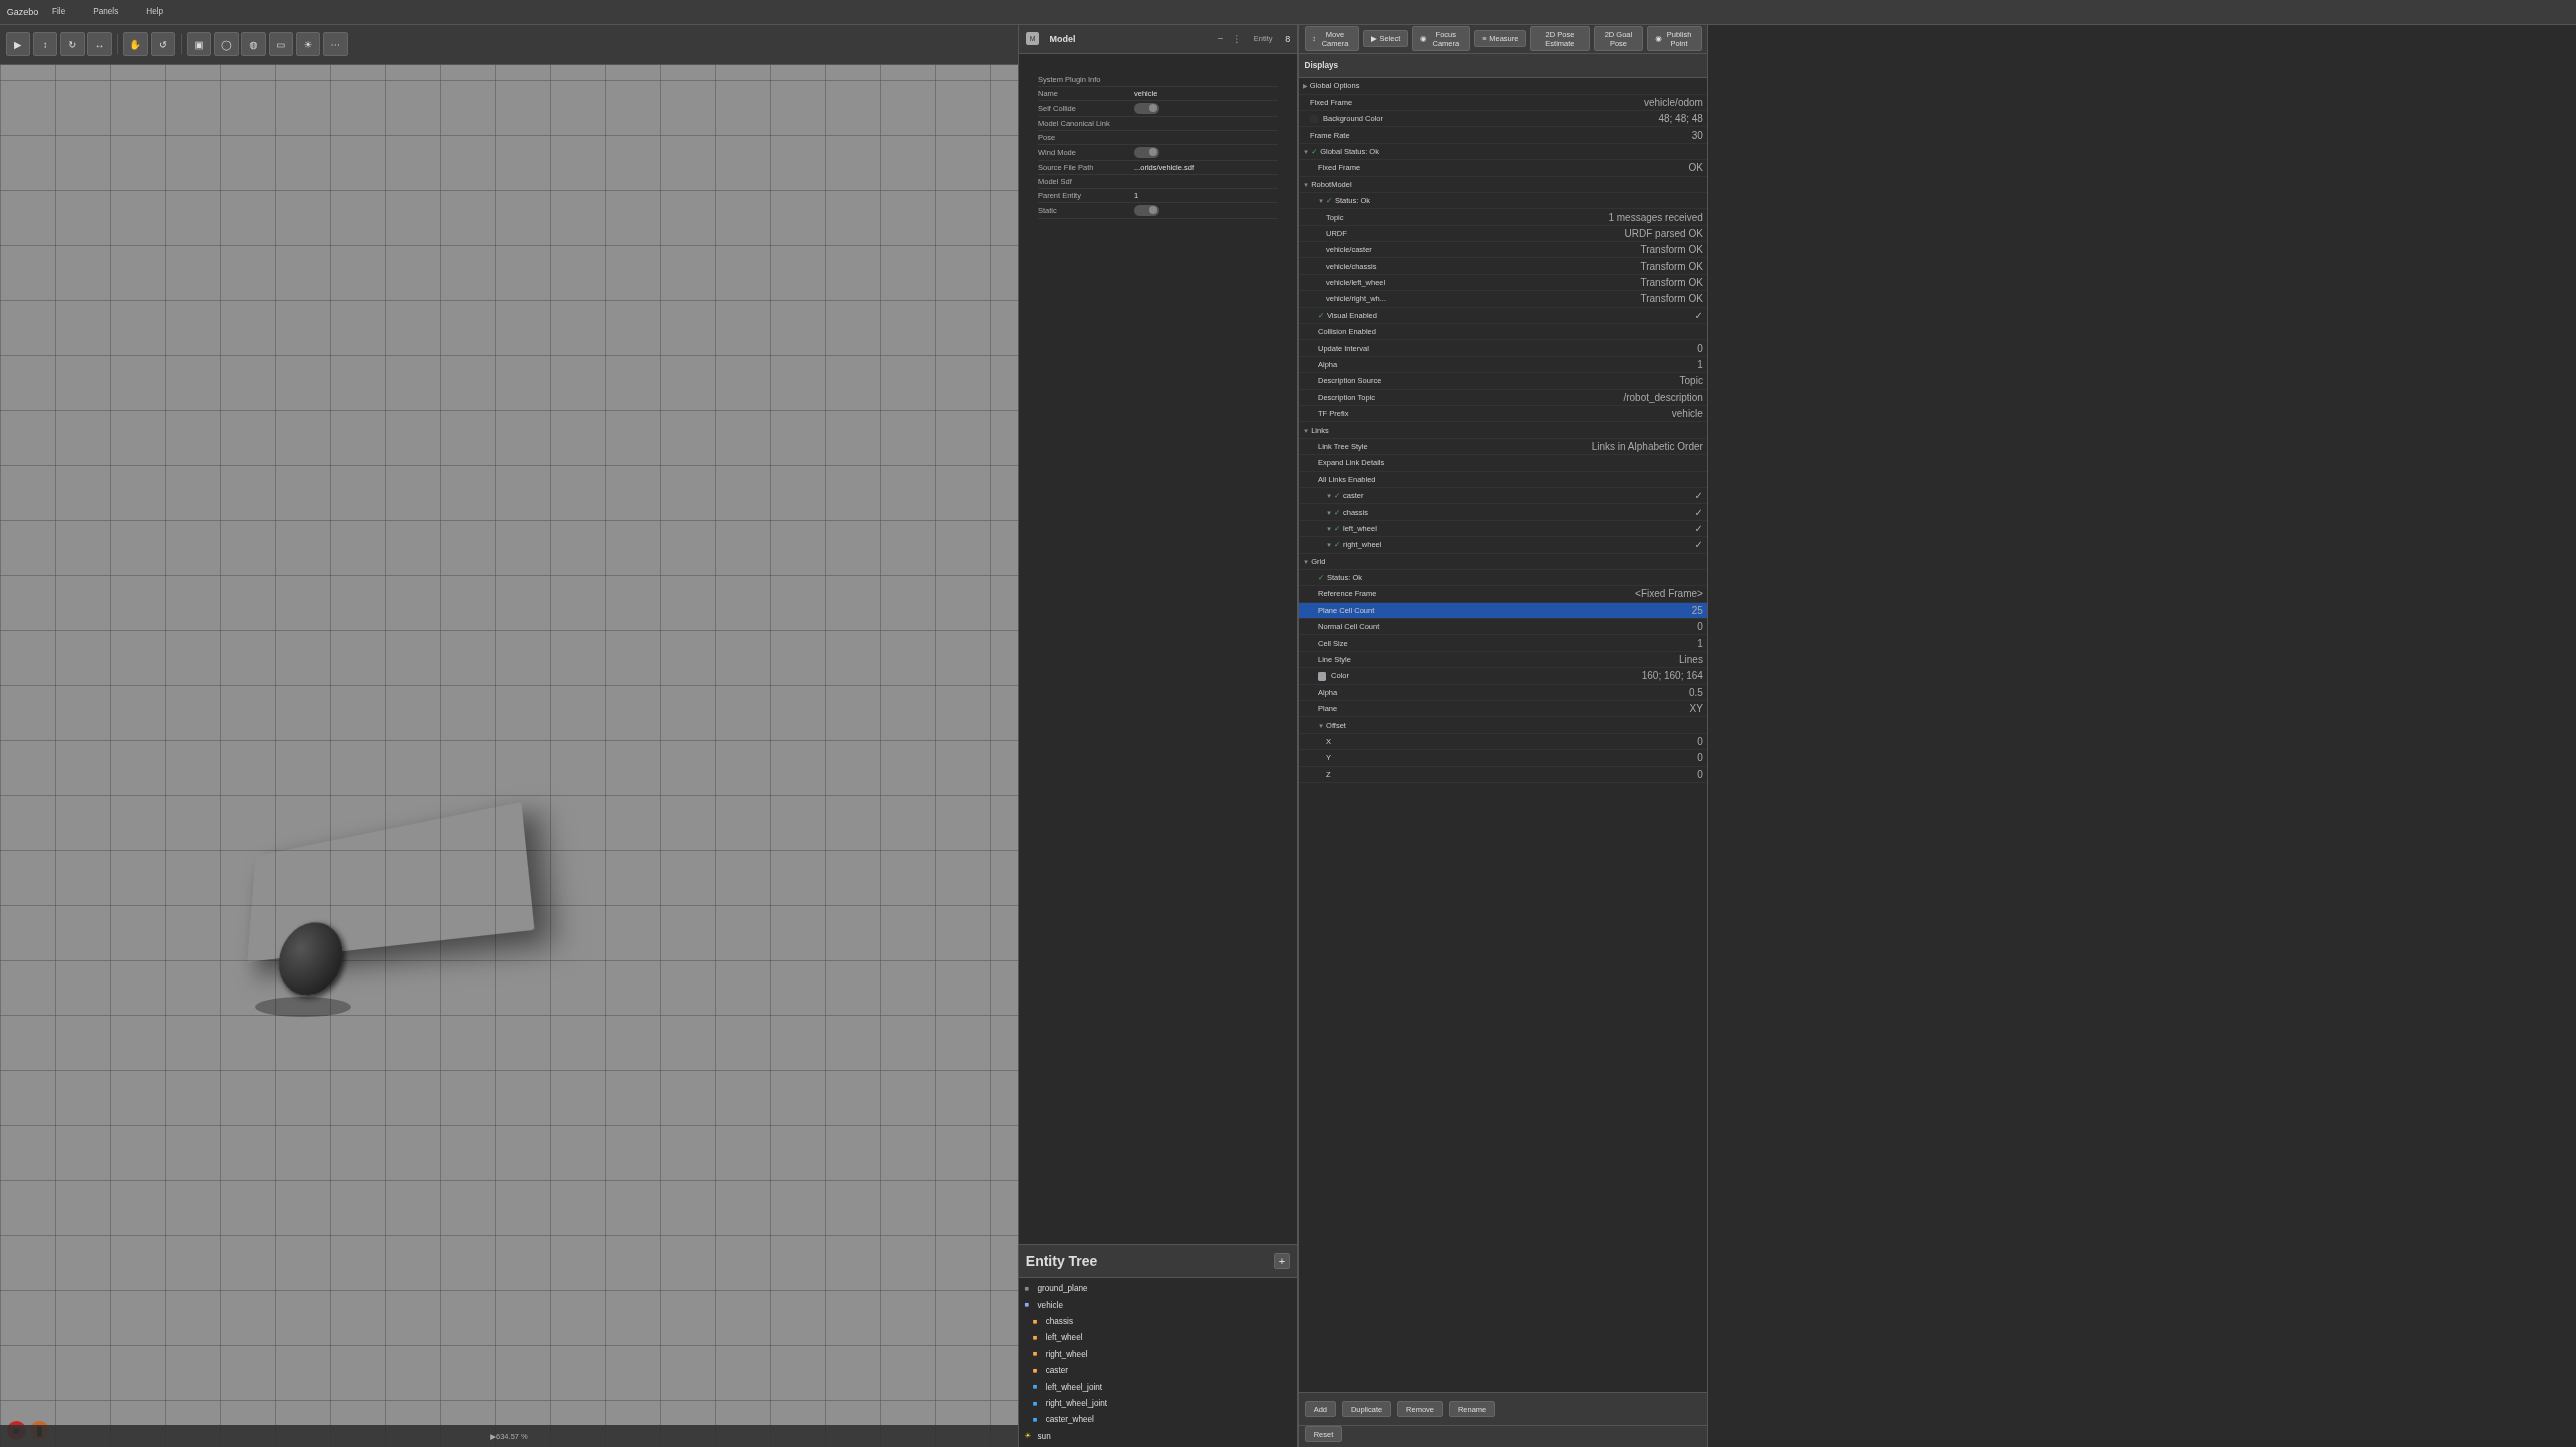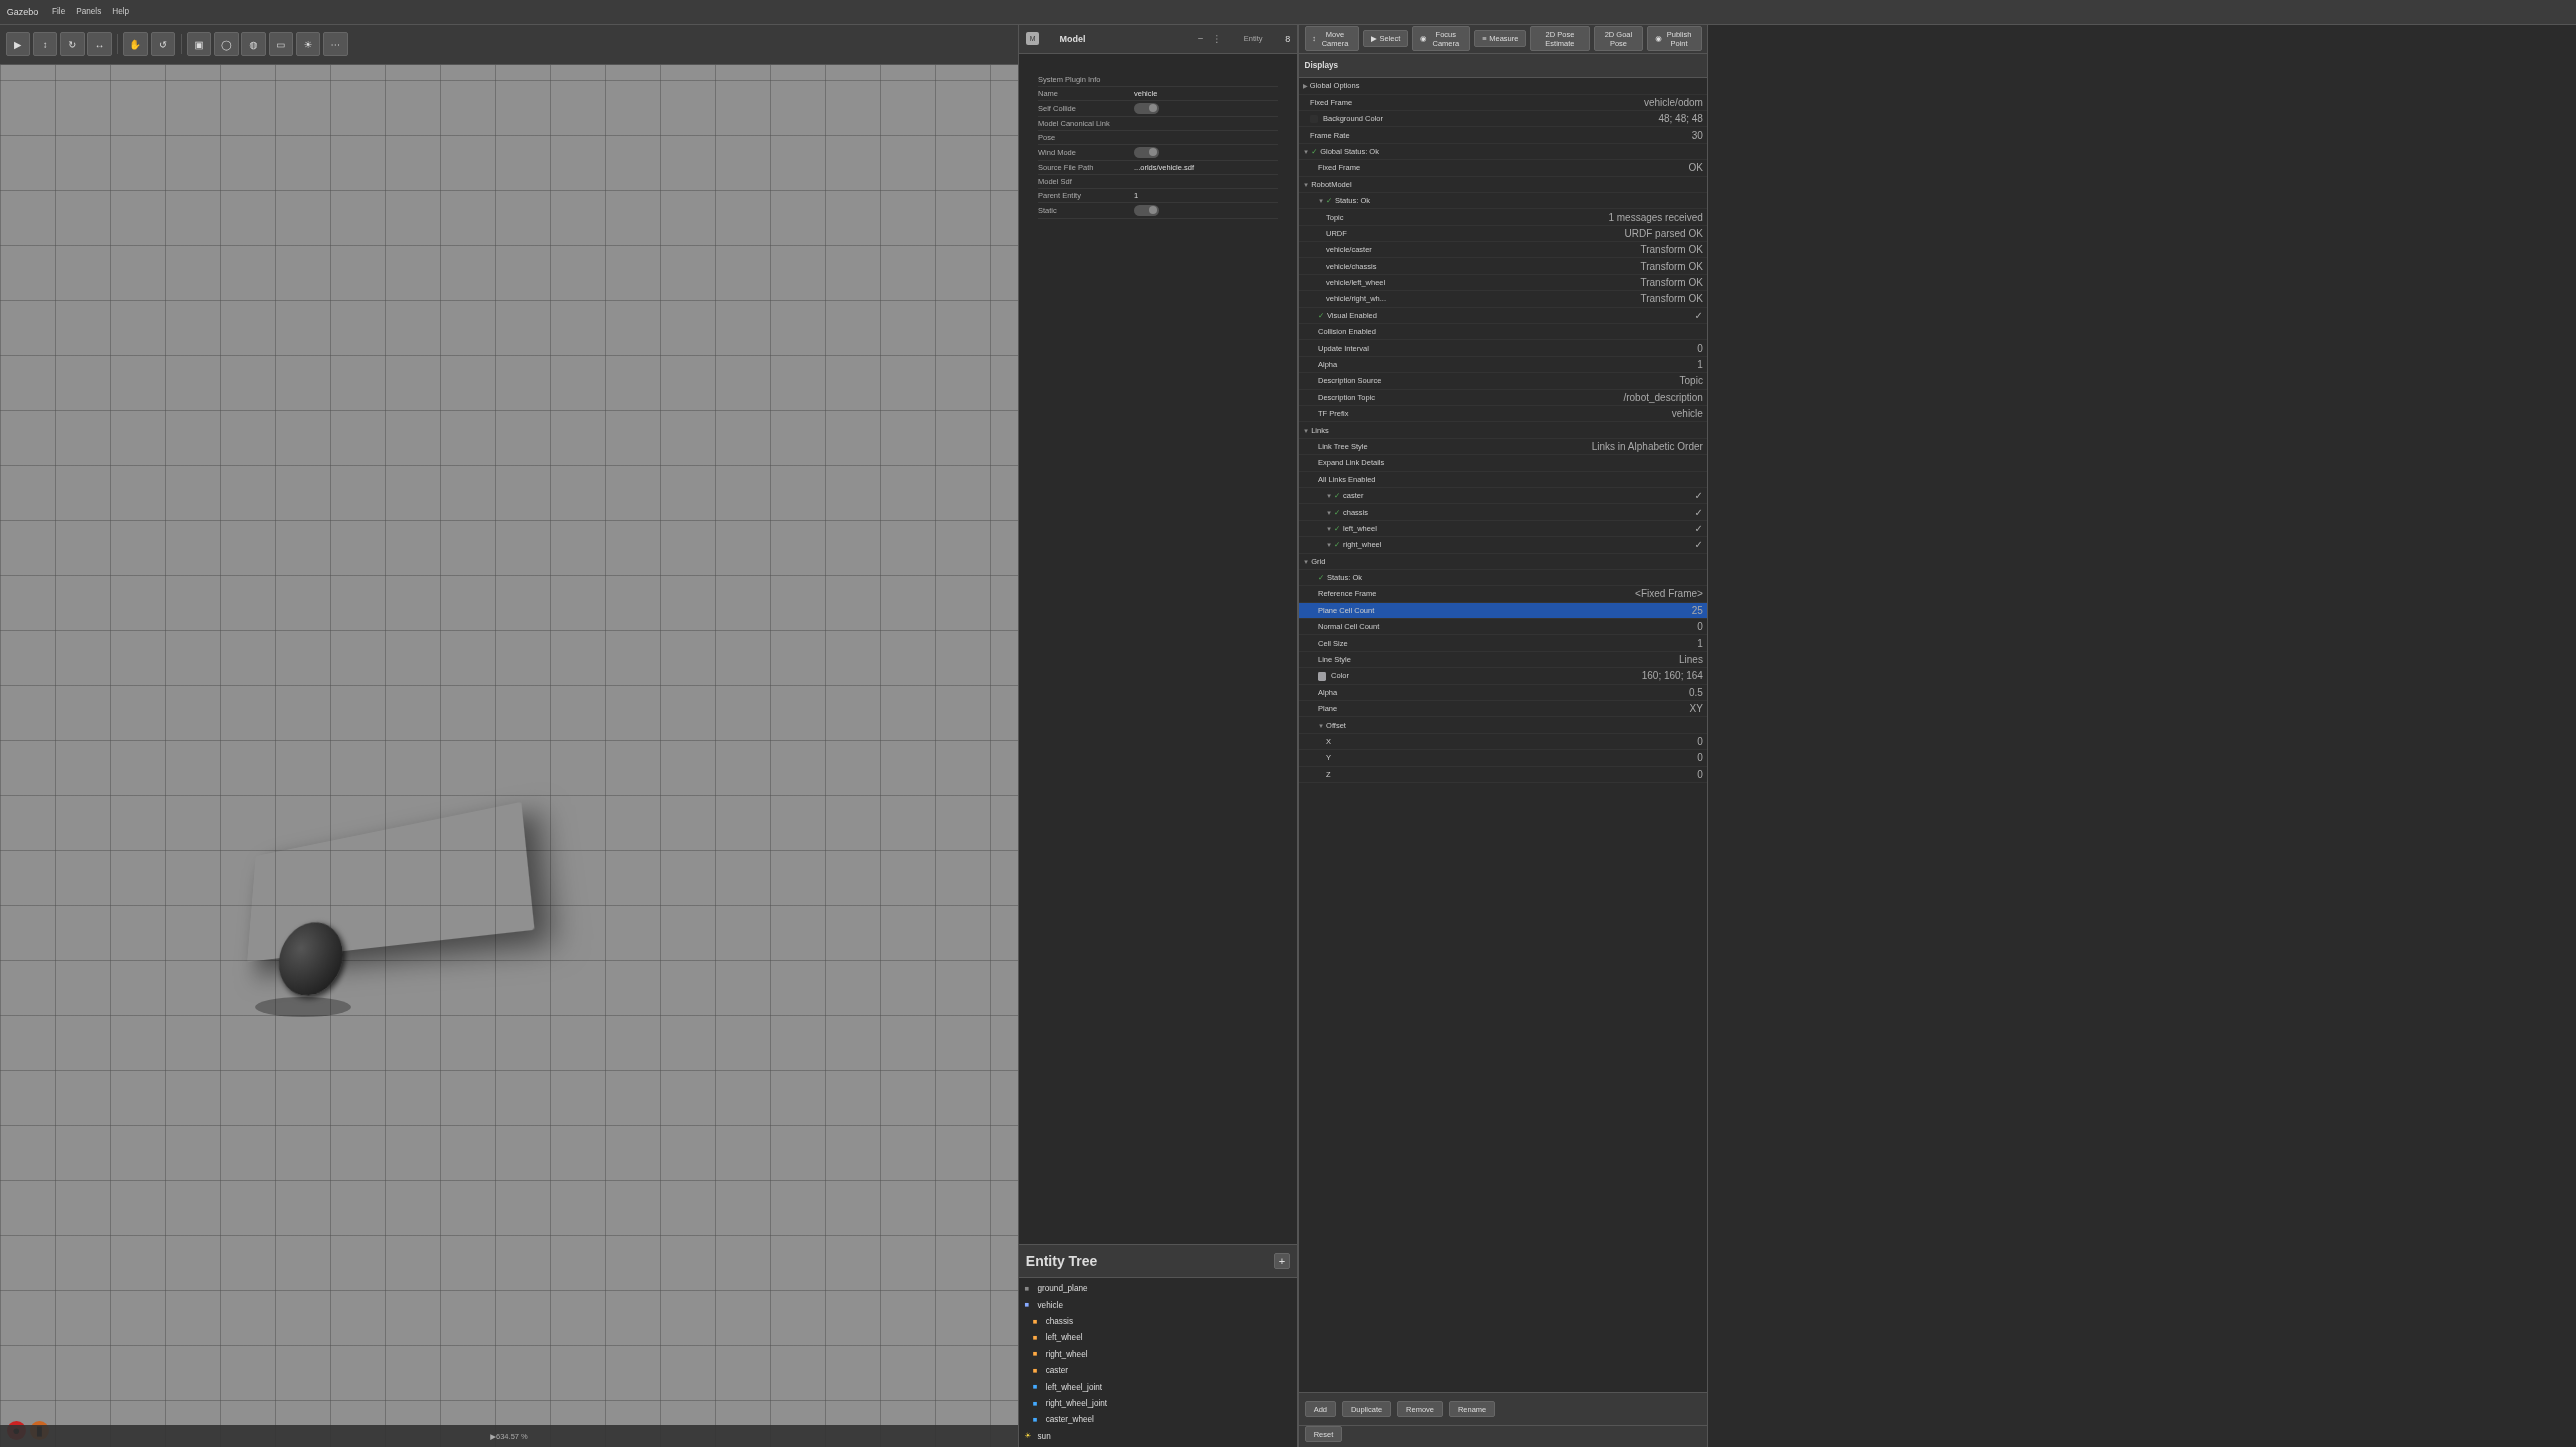--- a/index.html
+++ b/index.html
@@ -25,21 +25,21 @@
       border-bottom: 0.7px solid #555;
       flex-shrink: 0;
     }
     .menu-bar .app-title {
       color: #ddd;
       font-size: 9px;
       margin-right: 13.7px;
     }
     .menu-bar .menu-items {
       display: flex;
-      gap: 11px;
+      gap: 28px;
     }
     .menu-bar .menu-item {
       color: #ccc;
       font-size: 8.2px;
       cursor: pointer;
     }
     .toolbar-btn {
       width: 24.6px;
       height: 24.6px;
       background: #555;
@@ -153,21 +153,21 @@
     }
 
     
     .model-panel-header {
       background: #3a3a3a;
       height: 29px;
       display: flex;
       align-items: center;
       padding: 0 6.8px;
       border-bottom: 0.7px solid #555;
-      gap: 20px;
+      gap: 10px;
     }
     .model-icon {
       width: 13.7px;
       height: 13.7px;
       background: #aaa;
       border-radius: 2px;
       display: flex;
       align-items: center;
       justify-content: center;
       font-size: 6.8px;

